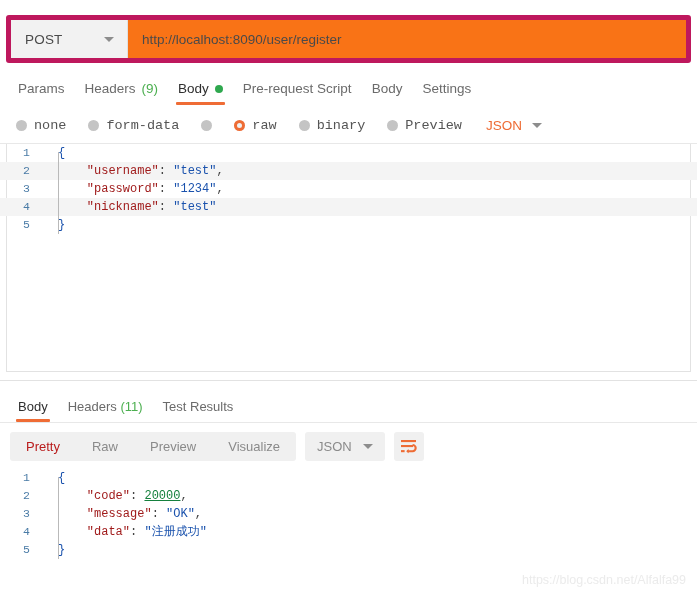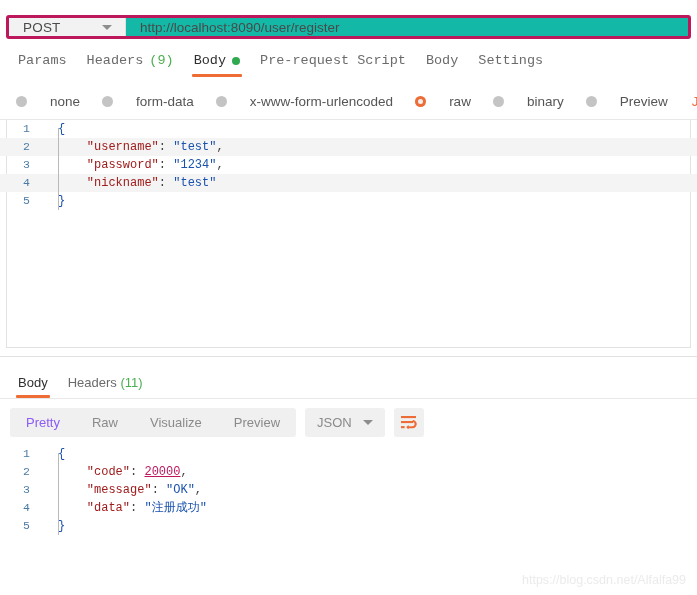--- a/index.html
+++ b/index.html
@@ -15,22 +15,22 @@
     font-size: 13px;
     color: #3b3b3b;
     position: relative;
   }
 
   
   .url-bar {
     display: flex;
     align-items: stretch;
     margin: 15px 6px 0 6px;
-    height: 24px;
-    border: 3px solid #be185d;
+    height: 48px;
+    border: 5px solid #be185d;
     border-radius: 3px;
     background: #ffffff;
     box-sizing: border-box;
   }
   .method-box {
     width: 117px;
     display: flex;
     align-items: center;
     justify-content: space-between;
     padding: 0 13px 0 14px;
@@ -50,34 +50,33 @@
     border-right: 5px solid transparent;
     border-top: 5px solid #8d8d8d;
   }
   .url-input {
     flex: 1;
     display: flex;
     align-items: center;
     padding: 0 14px;
     font-size: 13.5px;
     color: #4a4a4a;
-    background: #14b8a6;
+    background: #f97316;
     cursor: text;
     overflow: hidden;
     white-space: nowrap;
   }
 
   
   .req-tabs {
     display: flex;
-    align-items: flex-start;
+    align-items: center;
     margin: 14px 0 0 0;
     padding: 0 8px;
     height: 32px;
-    font-family: Liberation Mono, monospace;
   }
   .req-tab {
     position: relative;
     padding: 0 10px 9px 10px;
     font-size: 13.5px;
     color: #6b6b6b;
     cursor: pointer;
     white-space: nowrap;
     display: flex;
     align-items: center;
@@ -103,26 +102,27 @@
   
   .body-types {
     display: flex;
     align-items: center;
     padding: 9px 16px 10px 16px;
     gap: 0;
   }
   .radio-opt {
     display: flex;
     align-items: center;
-    gap: 23px;
+    gap: 7px;
     margin-right: 22px;
     cursor: pointer;
     font-size: 13.5px;
     color: #555;
     white-space: nowrap;
+    font-family: Liberation Mono, monospace;
   }
   .radio-dot {
     width: 11px; height: 11px;
     border-radius: 50%;
     background: #c4c4c4;
     flex: none;
   }
   .radio-opt.selected .radio-dot {
     background: #f0f0f0;
     box-shadow: inset 0 0 0 3px #ee6c35;
@@ -168,21 +168,21 @@
     text-align: right;
     padding-right: 10px;
     color: #4a7ba6;
     box-sizing: border-box;
     font-size: 11.5px;
     user-select: none;
   }
   .codetext { flex: 1; padding-left: 18px; position: relative; }
   .tok-key { color: #a01b1b; }
   .tok-str { color: #1a52ad; }
-  .tok-num { color: #be185d; text-decoration: underline; }
+  .tok-num { color: #15803d; text-decoration: underline; }
   .tok-punc { color: #444; }
   .tok-brace { color: #1a52ad; }
   .indent-guide {
     position: absolute;
     left: 58px;
     width: 1px;
     background: #b9b9b9;
   }
   .editor-box-outline {
     position: absolute;
@@ -241,21 +241,21 @@
     height: 29px;
   }
   .view-btn {
     padding: 0 16px;
     font-size: 13px;
     color: #8a8a8a;
     line-height: 29px;
     cursor: pointer;
     white-space: nowrap;
   }
-  .view-btn.active { color: #8b5cf6; }
+  .view-btn.active { color: #b91c1c; }
   .fmt-pill {
     display: flex;
     align-items: center;
     gap: 11px;
     background: #f0f0f0;
     border-radius: 3px;
     height: 29px;
     padding: 0 12px;
     cursor: pointer;
   }
@@ -319,21 +319,20 @@
     <div class="radio-opt">
       <span class="radio-dot"></span>
       <span>none</span>
     </div>
     <div class="radio-opt">
       <span class="radio-dot"></span>
       <span>form-data</span>
     </div>
     <div class="radio-opt">
       <span class="radio-dot"></span>
-      <span>x-www-form-urlencoded</span>
     </div>
     <div class="radio-opt selected">
       <span class="radio-dot"></span>
       <span>raw</span>
     </div>
     <div class="radio-opt">
       <span class="radio-dot"></span>
       <span>binary</span>
     </div>
     <div class="radio-opt">
@@ -356,29 +355,30 @@
       <div class="code-row"><div class="gutter">5</div><div class="codetext"><span class="tok-brace">}</span></div></div>
     </div>
   <div class="indent-guide" style="top:8px;height:82px;"></div>
 </div>
 
 <div class="pane-divider"></div>
 
 <div class="res-tabs" id="res-tabs">
     <div class="res-tab active"><span>Body</span></div>
     <div class="res-tab"><span>Headers</span><span class="tab-count"> (11)</span></div>
+    <div class="res-tab"><span>Test Results</span></div>
   </div>
 <div class="sep-line"></div>
 
 <div class="res-toolbar">
   <div class="view-pill" id="view-pill">
       <div class="view-btn active">Pretty</div>
       <div class="view-btn">Raw</div>
+      <div class="view-btn">Preview</div>
       <div class="view-btn">Visualize</div>
-      <div class="view-btn">Preview</div>
     </div>
   <div class="fmt-pill">
     <span class="fl">JSON</span>
     <span class="caret"></span>
   </div>
   <div class="wrap-btn">
     <svg width="17" height="15" viewBox="0 0 17 15">
       <rect x="1" y="1" width="15" height="2.1" fill="#ee6c35"></rect>
       <rect x="1" y="6" width="12" height="2.1" fill="#ee6c35"></rect>
       <path d="M12.6 6 A3 3 0 0 1 12.6 12.2 L7.2 12.2" fill="none" stroke="#ee6c35" stroke-width="2.1"></path>

